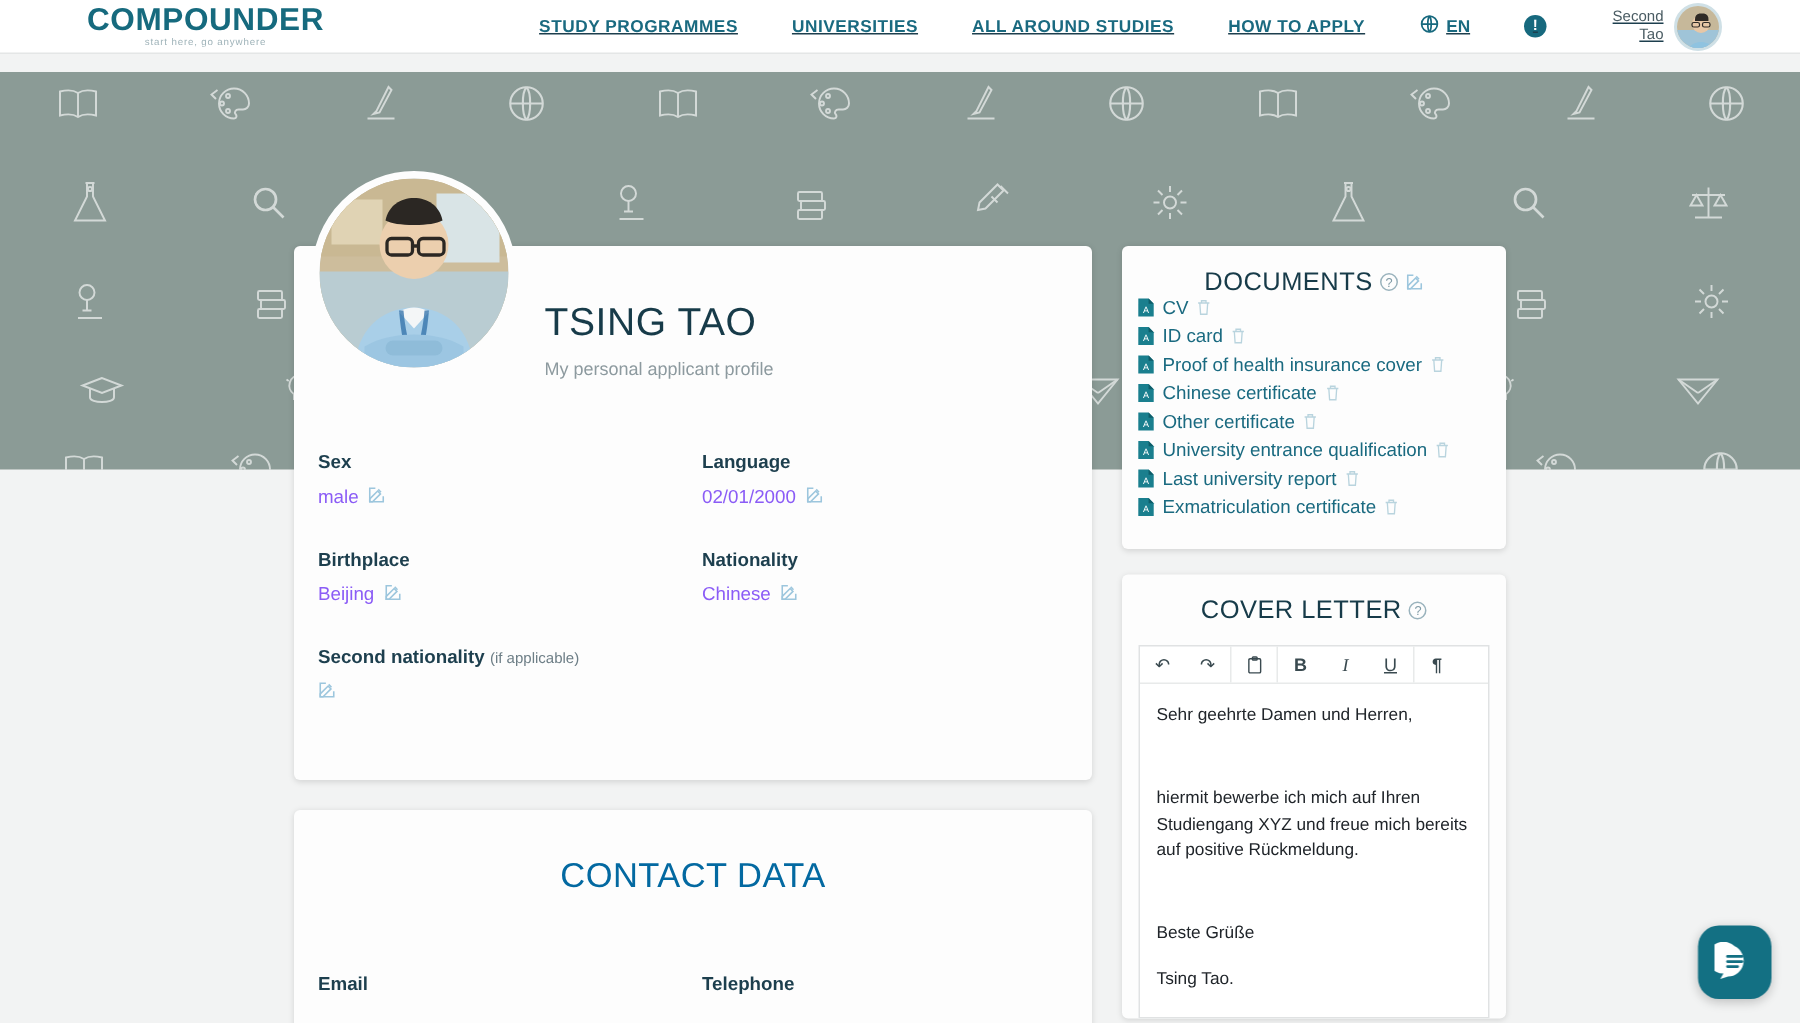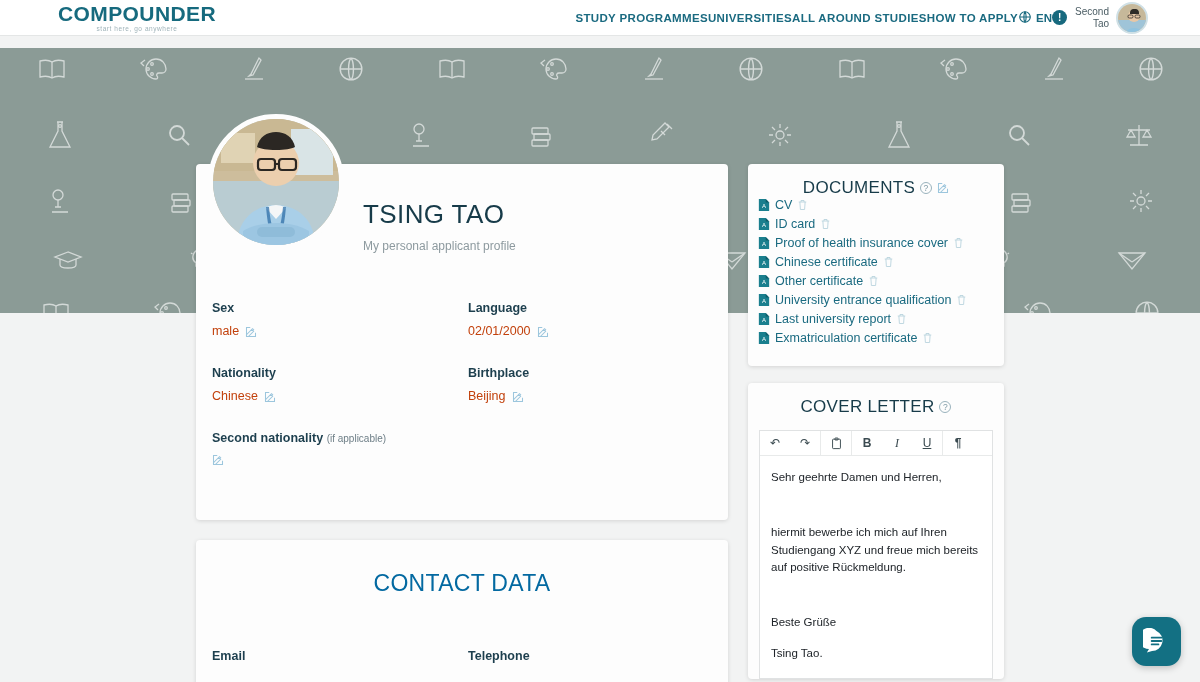--- a/index.html
+++ b/index.html
@@ -22,21 +22,21 @@
   .logo-main {
     font-size: 21px; font-weight: bold; letter-spacing: .4px;
     color: #166a7e; white-space: nowrap;
   }
   .logo-sub {
     font-size: 6.5px; color: #9fb3b9; letter-spacing: .55px;
     margin-top: 2px; text-align: center;
   }
   .nav {
     margin-left: auto; display: flex; align-items: center;
-    gap: 0; padding-right: 52px;
+    gap: 36px; padding-right: 52px; text-decoration: underline;
   }
   .nav-link {
     font-size: 11.5px; font-weight: bold; letter-spacing: .35px;
     color: #1a6a80; white-space: nowrap; cursor: pointer;
   }
   .lang {
     display: flex; align-items: center; gap: 4px; cursor: pointer;
     font-size: 11.5px; font-weight: bold; color: #1a6a80;
   }
   .icon-circle-info {
@@ -100,22 +100,22 @@
   .profile-tag { font-size: 12px; color: #8d9a9f; margin-top: 9px; }
 
   .fields { padding: 48px 0 0 0; }
   .frow { display: flex; padding: 0 16px; margin-bottom: 28px; }
   .fcol { width: 256px; flex: none; }
   .flabel {
     font-size: 12.5px; font-weight: bold; color: #1d3f4e; margin-bottom: 9px;
   }
   .flabel .opt { font-weight: normal; font-size: 10px; color: #6d7e86; }
   .fvalue {
-    font-size: 12.5px; color: #c2410c; display: flex;
-    align-items: flex-end; gap: 6px;
+    font-size: 12.5px; color: #8b5cf6; display: flex;
+    align-items: flex-start; gap: 6px;
   }
 
   
   .edit-ic { width: 12px; height: 12px; flex: none; cursor: pointer; display: block; }
 
   
   .contact-card { margin-top: 20px; padding: 0 0 10px 0; }
   .section-title {
     text-align: center; font-size: 23px; letter-spacing: .3px;
     color: #0369a1; padding: 30px 0 0 0;
@@ -511,34 +511,34 @@
                     <path d="M2 11.5V14h2.5l7-7-2.5-2.5z"></path>
                     <path d="M9.5 3l2.5 2.5"></path>
                     <path d="M14 9v5H2V2h5"></path>
                   </svg>
               </div>
             </div>
           </div>
 
           <div class="frow">
             <div class="fcol">
-              <div class="flabel">Nationality</div>
+              <div class="flabel">Birthplace</div>
               <div class="fvalue">
-                <span>Chinese</span>
+                <span>Beijing</span>
                 <svg class="edit-ic" viewBox="0 0 16 16" fill="none" stroke="#9cc6dd" stroke-width="1.4">
                     <path d="M2 11.5V14h2.5l7-7-2.5-2.5z"></path>
                     <path d="M9.5 3l2.5 2.5"></path>
                     <path d="M14 9v5H2V2h5"></path>
                   </svg>
               </div>
             </div>
             <div class="fcol">
-              <div class="flabel">Birthplace</div>
+              <div class="flabel">Nationality</div>
               <div class="fvalue">
-                <span>Beijing</span>
+                <span>Chinese</span>
                 <svg class="edit-ic" viewBox="0 0 16 16" fill="none" stroke="#9cc6dd" stroke-width="1.4">
                     <path d="M2 11.5V14h2.5l7-7-2.5-2.5z"></path>
                     <path d="M9.5 3l2.5 2.5"></path>
                     <path d="M14 9v5H2V2h5"></path>
                   </svg>
               </div>
             </div>
           </div>
 
           <div class="frow">

